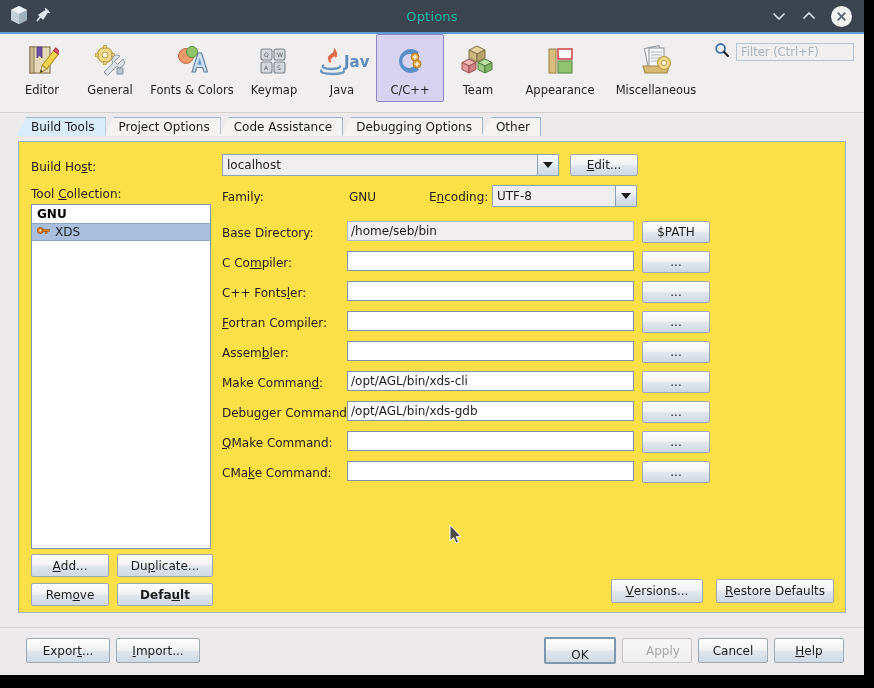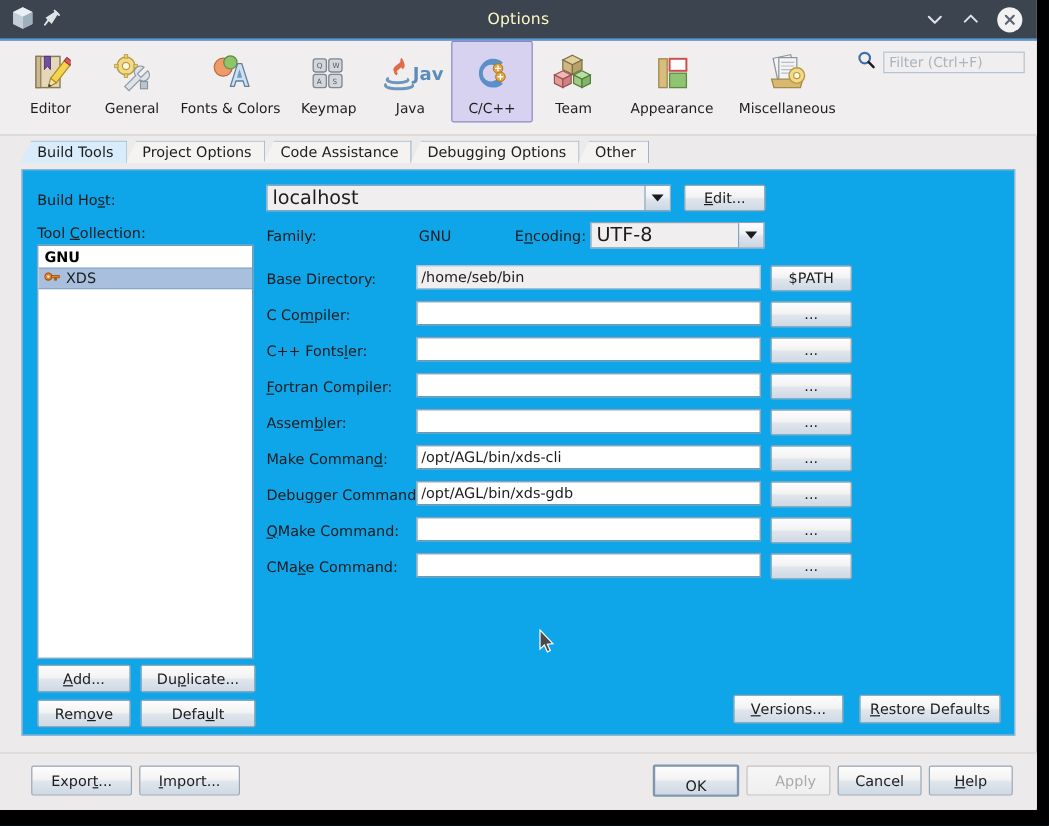--- a/index.html
+++ b/index.html
@@ -36,21 +36,21 @@
     border-bottom: 2px solid #5b9bd5;
   }
   .tb-left {
     display: flex; align-items: center; gap: 8px;
     padding-left: 10px; width: 140px;
   }
   .tb-title {
     position: absolute;
     left: 0; right: 0;
     text-align: center;
-    color: #fef9c3;
+    color: #14b8a6;
     font-size: 13px;
     letter-spacing: .2px;
     pointer-events: none;
   }
   .tb-right {
     margin-left: auto;
     display: flex; align-items: center; gap: 14px;
     padding-right: 12px;
     z-index: 2;
   }
@@ -131,21 +131,21 @@
   .tab.active {
     background: #d8ecfb;
     z-index: 3;
   }
 
   
   .panel {
     position: absolute;
     left: 18px; top: 141px;
     width: 828px; height: 472px;
-    background: #0ea5e9;
+    background: #fde047;
     border: 1px solid #9cb4cc;
     box-sizing: border-box;
   }
 
   .lbl-txt { font-size: 12px; color: #1c1c1c; white-space: nowrap; }
   u.mn { text-decoration: underline; }
 
   
   .build-host-label { position: absolute; left: 12px; top: 18px; }
   .tool-coll-label  { position: absolute; left: 12px; top: 45px; text-align: right; }
@@ -188,21 +188,21 @@
   }
   .btn.disabled { color: #a9a9a9; border-color: #c4c4c4;
     background: linear-gradient(to bottom, #f6f6f6 0%, #efefef 100%); padding-left: 12px; }
   .btn.default {
     border: 2px solid #7e96ae;
   }
 
   .btn-add      { position: absolute; left: 12px;  top: 412px; width: 78px; height: 23px; }
   .btn-dup      { position: absolute; left: 98px;  top: 412px; width: 96px; height: 23px; }
   .btn-remove   { position: absolute; left: 12px;  top: 441px; width: 78px; height: 23px; }
-  .btn-default  { position: absolute; left: 98px;  top: 441px; width: 96px; height: 23px; }
+  .btn-default  { position: absolute; left: 98px;  top: 441px; width: 96px; height: 23px; font-weight: bold; }
 
   
   .form-label { position: absolute; font-size: 12px; color: #1c1c1c; white-space: nowrap; }
 
   .txt {
     position: absolute;
     background: #f0eeee;
     border: 1px solid #a8bccf;
     box-sizing: border-box;
     font-size: 12px;
@@ -217,21 +217,21 @@
 
   .combo {
     position: absolute;
     height: 22px;
     background: #f0eeee;
     border: 1px solid #8ba2b8;
     box-sizing: border-box;
     display: flex; align-items: stretch;
   }
   .combo .val {
-    flex: 1; font-size: 16px; line-height: 20px; padding-left: 4px;
+    flex: 1; font-size: 12px; line-height: 20px; padding-left: 4px;
     color: #1c1c1c; overflow: hidden; white-space: nowrap;
   }
   .combo .arrow {
     width: 20px;
     background: linear-gradient(to bottom, #fbfcfd 0%, #eef2f6 45%, #dde5ee 55%, #ccd7e3 100%);
     border-left: 1px solid #8ba2b8;
     display: flex; align-items: center; justify-content: center;
   }
   .caret {
     width: 0; height: 0;

